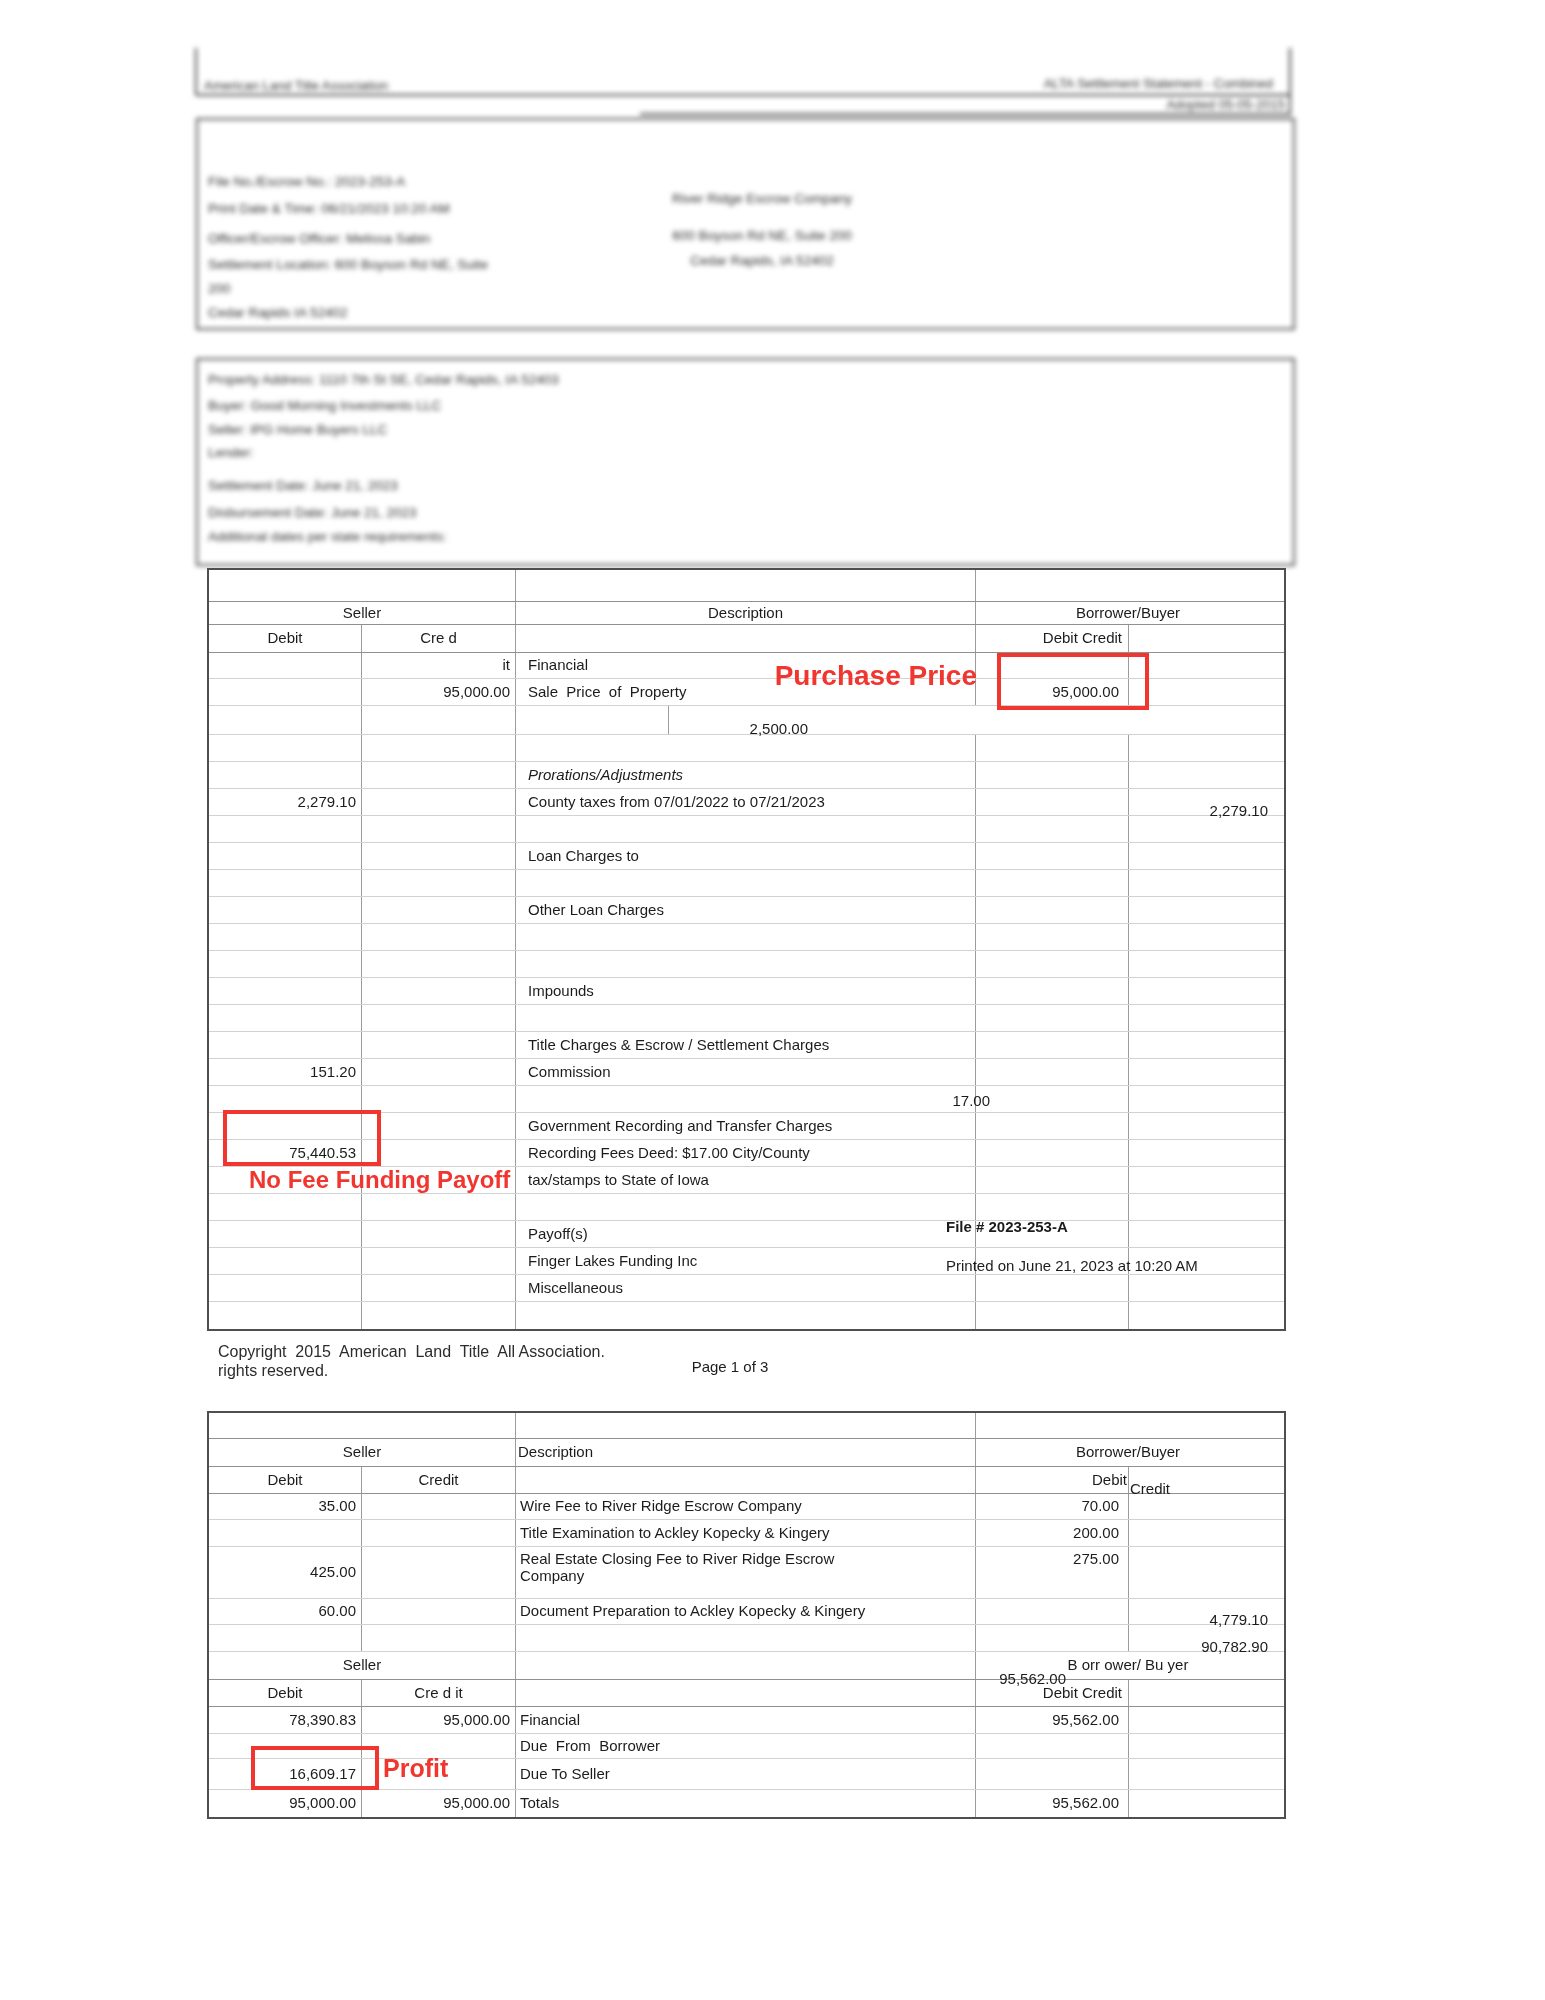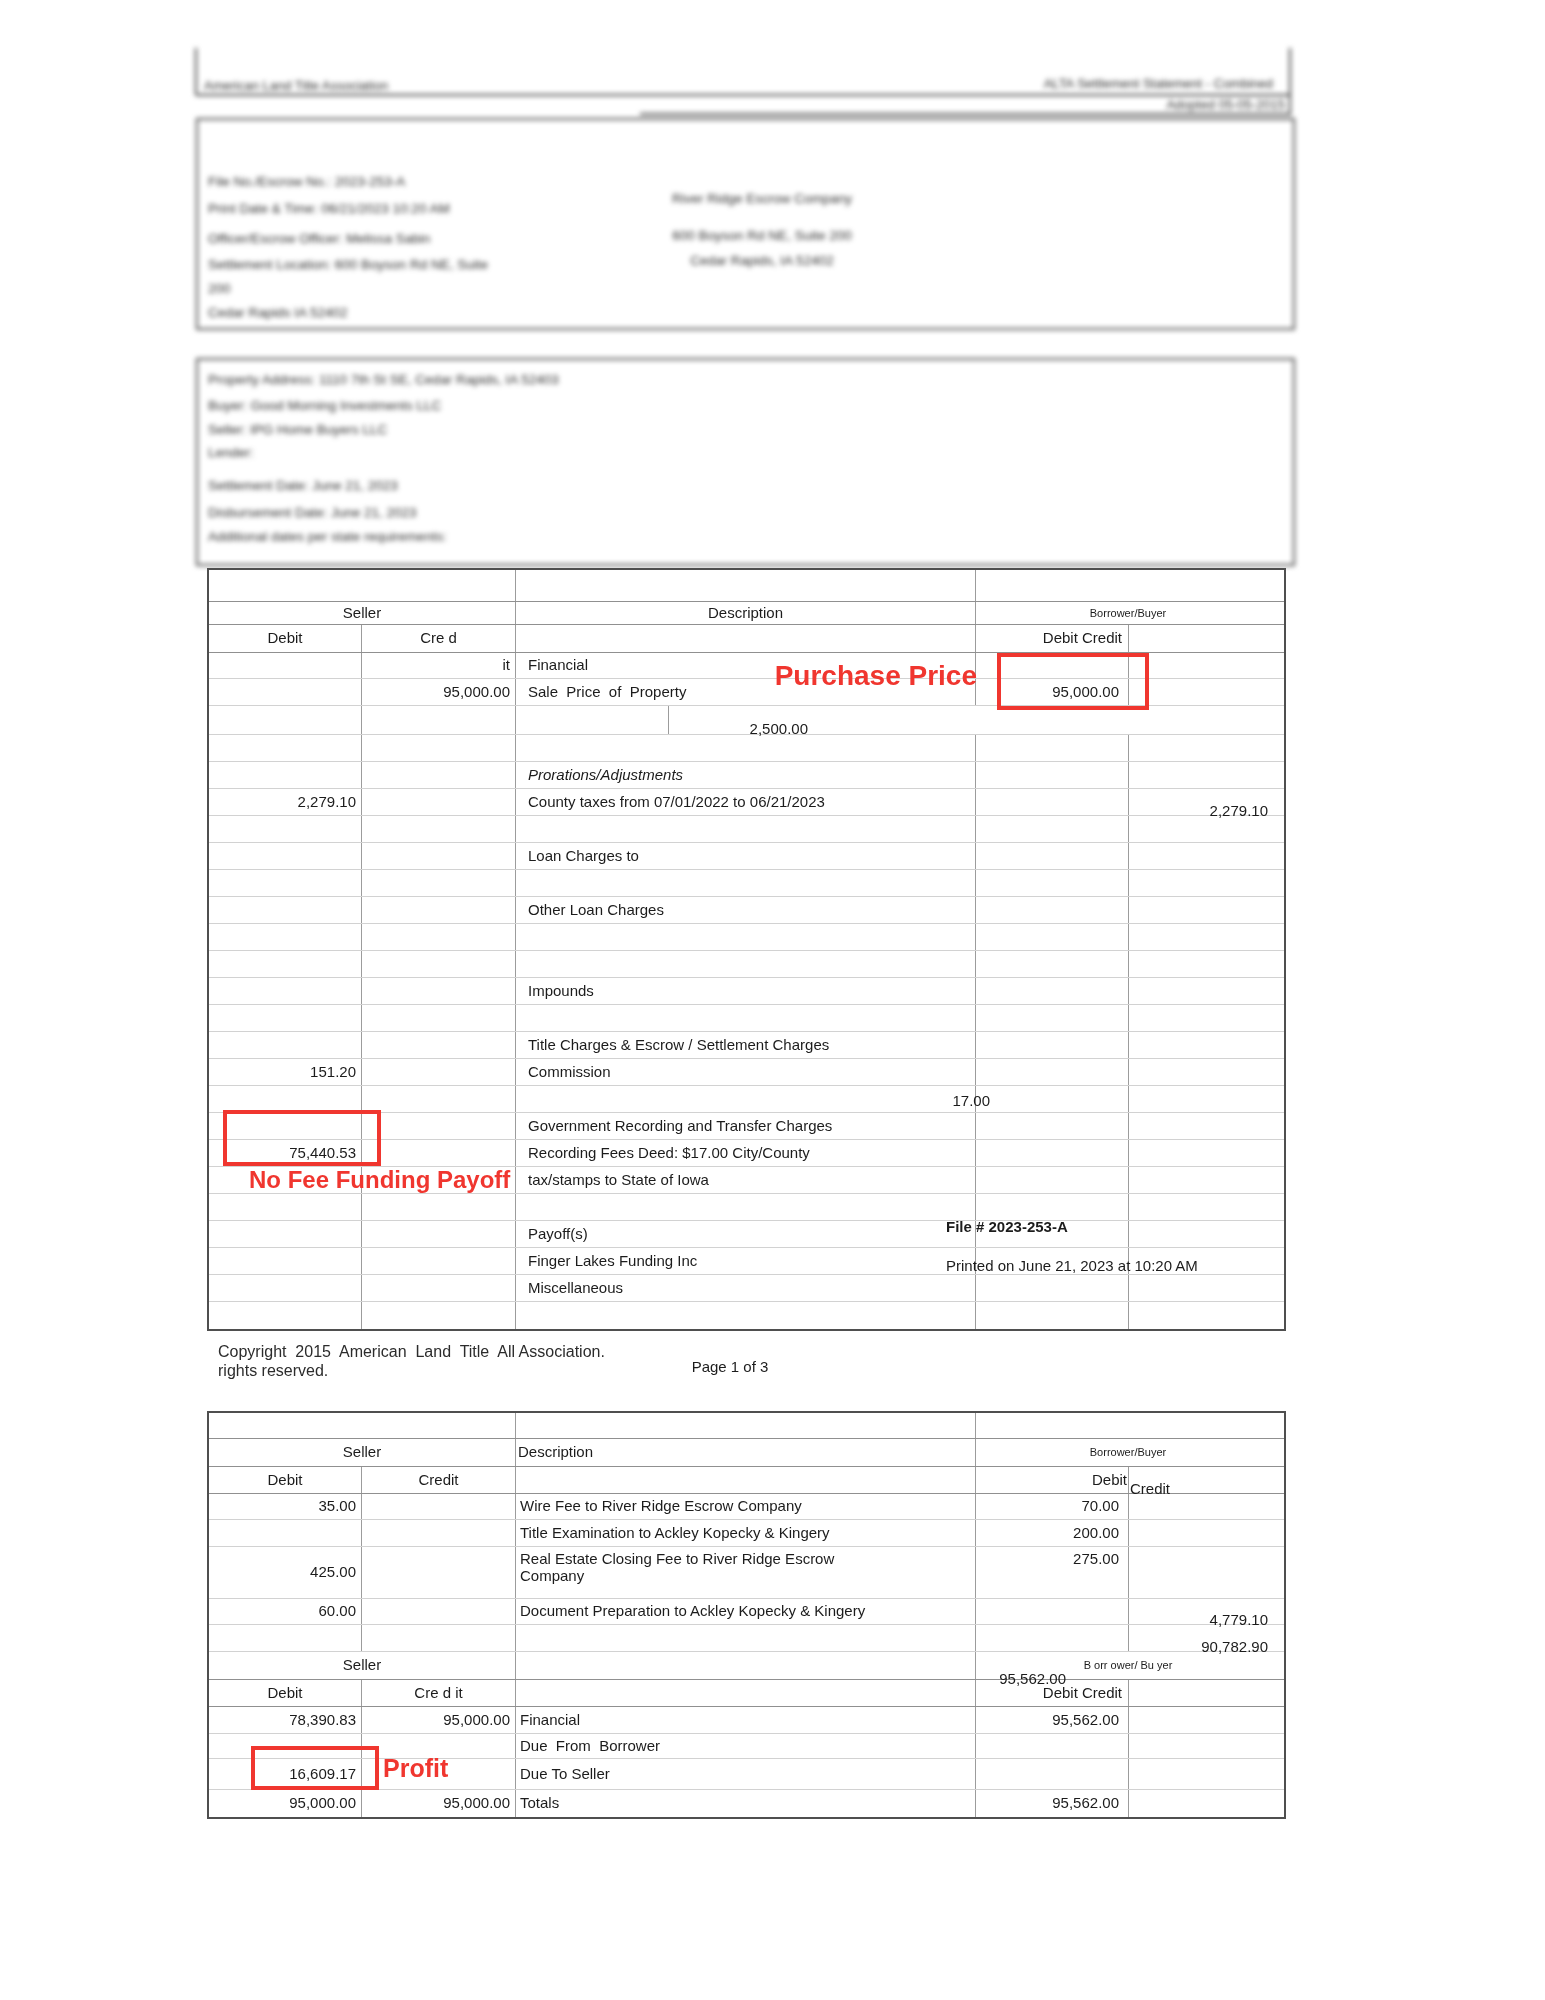--- a/index.html
+++ b/index.html
@@ -21,21 +21,21 @@
   .trow:last-child{border-bottom:none;}
   .trow.head1,.trow.head2,.trow.subhead,.trow.top{border-bottom:1px solid #909090;}
   .cell{box-sizing:border-box;display:flex;align-items:center;justify-content:center;
         font-size:15px;color:#1c1c1c;line-height:1.1;white-space:pre;}
   .c1{width:153px;border-right:1px solid #9c9c9c;}
   .c2{width:154px;border-right:1px solid #9c9c9c;}
   .c3{width:460px;border-right:1px solid #9c9c9c;}
   .c4{width:153px;border-right:1px solid #9c9c9c;}
   .c5{width:151px;margin-top:18px;}
   .sspan{width:307px;border-right:1px solid #9c9c9c;display:flex;align-items:center;justify-content:center;box-sizing:border-box;font-size:15px;color:#1c1c1c;}
-  .bspan{width:304px;display:flex;align-items:center;justify-content:center;box-sizing:border-box;font-size:11px;color:#1c1c1c;}
+  .bspan{width:304px;display:flex;align-items:center;justify-content:center;box-sizing:border-box;font-size:15px;color:#1c1c1c;}
   .num{justify-content:flex-end;padding-right:5px;}
   .c4.num{padding-right:9px;}
   .c5.num{padding-right:12px;}
   .desc{justify-content:flex-start;padding-left:12px;}
   .t2 .desc{padding-left:4px;}
   .t2 .head1 .c3{justify-content:flex-start;padding-left:2px;}
   .ind{padding-left:25px;}
   .wrap{align-items:flex-start;padding-top:4px;}
   .topAlign{align-items:flex-start;padding-top:4px;}
   .flushR{justify-content:flex-end;padding-right:1px;}
@@ -136,21 +136,21 @@
       <div class="trow data" style="height: 27px; font-style: italic;">
         <div class="cell c1 num"></div>
         <div class="cell c2 num"></div>
         <div class="cell c3 desc">Prorations/Adjustments</div>
         <div class="cell c4 num"></div>
         <div class="cell c5 num"></div>
       </div>
       <div class="trow data" style="height: 27px;">
         <div class="cell c1 num">2,279.10</div>
         <div class="cell c2 num"></div>
-        <div class="cell c3 desc">County taxes from 07/01/2022 to 06/21/2023</div>
+        <div class="cell c3 desc">County taxes from 07/01/2022 to 07/21/2023</div>
         <div class="cell c4 num"></div>
         <div class="cell c5 num">2,279.10</div>
       </div>
       <div class="trow data" style="height: 27px;">
         <div class="cell c1 num"></div>
         <div class="cell c2 num"></div>
         <div class="cell c3 desc"></div>
         <div class="cell c4 num"></div>
         <div class="cell c5 num"></div>
       </div>

